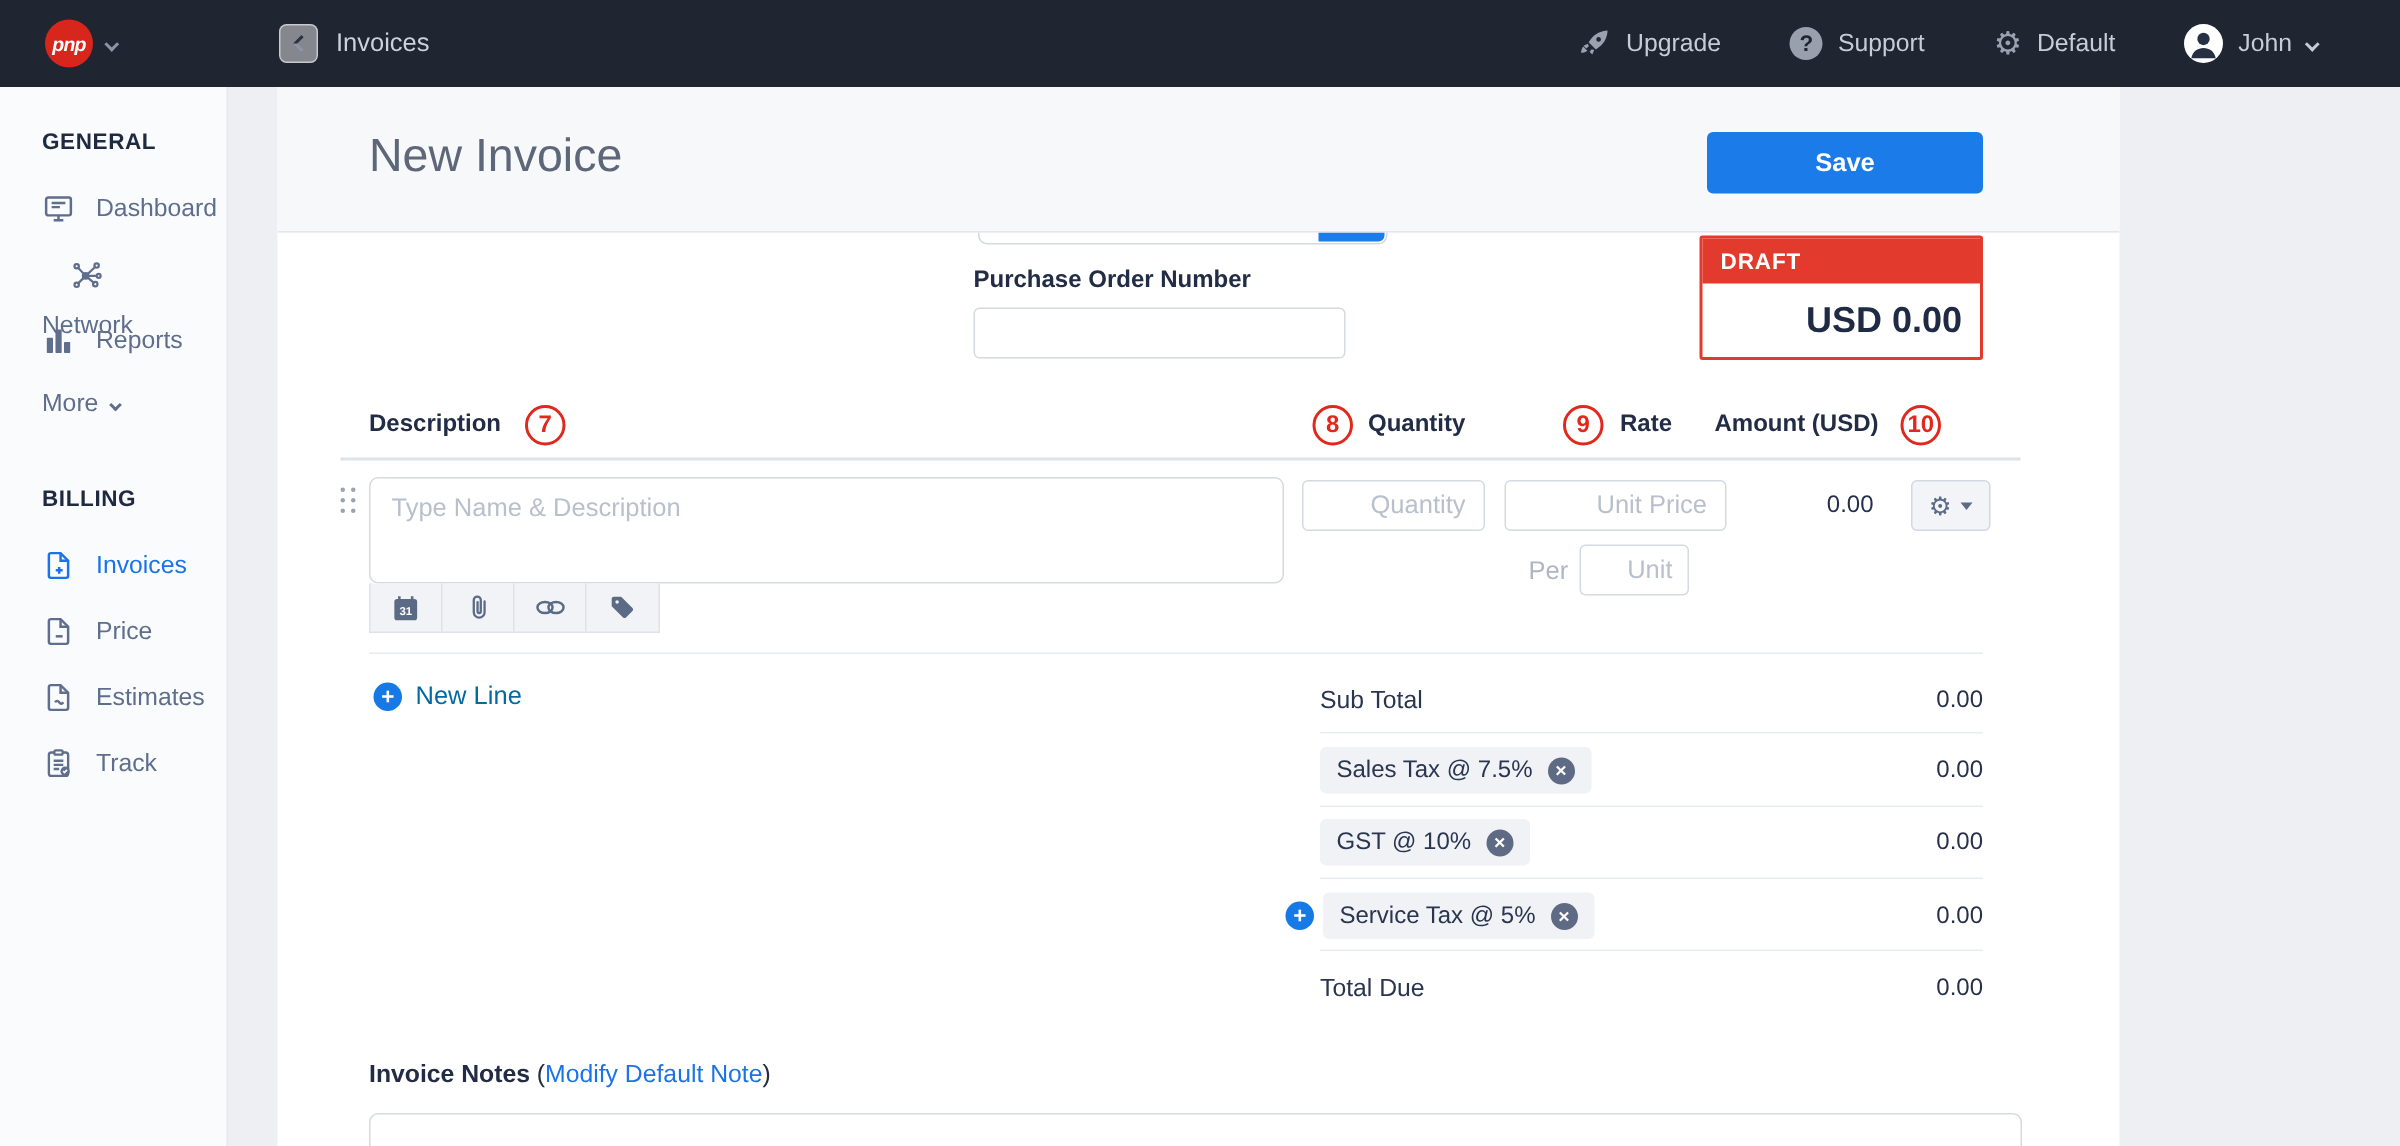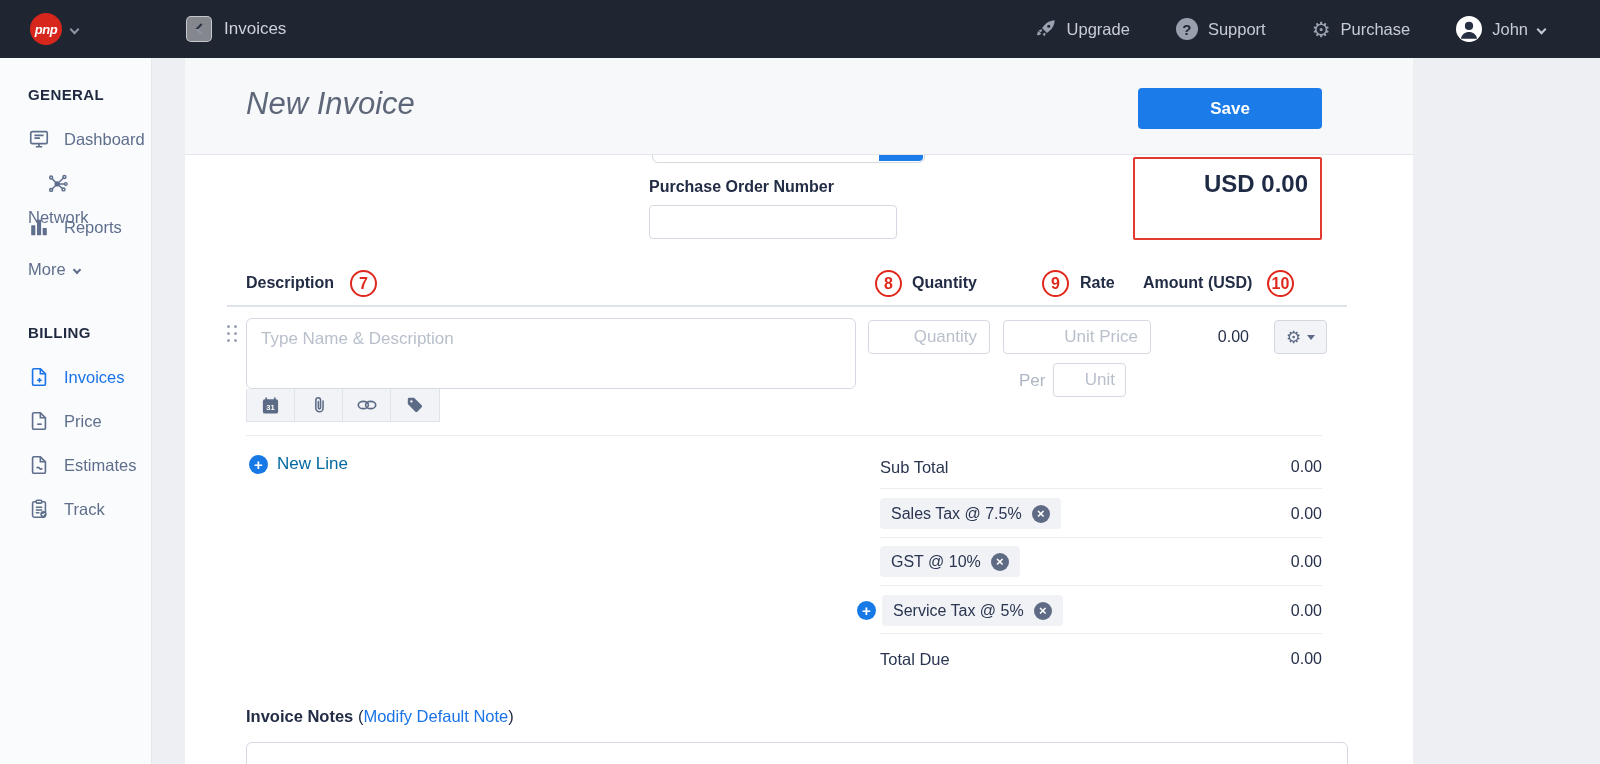--- a/index.html
+++ b/index.html
@@ -26,21 +26,21 @@
   .side-heading { position:absolute; left:28px; font-size:15px; font-weight:bold; color:#1f2a40; letter-spacing:0.4px; }
   .side-item { position:absolute; left:28px; display:flex; align-items:center; gap:14px; font-size:16.5px; color:#5e6e8c; cursor:pointer; }
   .side-item svg { flex:0 0 auto; }
   .side-item.active { color:#1a73e8; }
   .more-item { position:absolute; left:28px; display:flex; align-items:center; gap:8px; font-size:16.5px; color:#5e6e8c; cursor:pointer; }
   .more-item .chev { border-color:#5e6e8c; width:6px; height:6px; }
 
   
   .card { position:absolute; left:185px; top:58px; width:1228px; height:706px; background:#fff; overflow:hidden; }
   .page-header { position:absolute; left:0; top:0; width:1228px; height:97px; background:#f7f8fa; border-bottom:1px solid #e3e6eb; z-index:10; }
-  .page-title { position:absolute; left:61px; top:28px; font-size:31px; font-weight:500; color:#5e6779;font-style:italic; }
+  .page-title { position:absolute; left:61px; top:28px; font-size:31px; font-weight:500; color:#5e6779; }
   .save-btn { position:absolute; left:953px; top:30px; width:184px; height:41px; background:#1b7ce9; color:#fff; font-size:17px; font-weight:bold; border:none; border-radius:4px; cursor:pointer; }
 
   .field { border:1px solid #d5d9e1; border-radius:4px; background:#fff; font-size:17px; color:#222c45; }
   .field::placeholder, textarea.field::placeholder { color:#b9c0cc; opacity:1; }
 
   .client-box { position:absolute; left:61px; top:84px; width:378px; height:95px; resize:none; padding:8px 12px; border-radius:4px; outline:none; z-index:1; }
   .cutoff-field { position:absolute; left:467px; top:40px; width:273px; height:65px; border:1px solid #d4d8df; border-radius:6px; background:#fff; z-index:1; }
   .cutoff-blue { position:absolute; right:1px; bottom:1px; width:44px; height:10px; background:#1c7ce9; border-radius:0 0 4px 0; }
   .po-label { position:absolute; left:464px; top:120px; font-size:16px; font-weight:bold; color:#222c45; }
   .po-input { position:absolute; left:464px; top:147px; width:248px; height:34px; padding:0 10px; outline:none; }
@@ -113,21 +113,21 @@
           <path fill="#9aa2b0" d="M6.8 17.2c-1.2 1.2-3.6 1.6-4.6 1.6.1-1 .4-3.4 1.6-4.6z"></path>
         </svg>
         <span>Upgrade</span>
       </div>
       <div class="top-item">
         <span class="q-circle">?</span>
         <span>Support</span>
       </div>
       <div class="top-item">
         <span class="gear-glyph">⚙</span>
-        <span>Purchase</span>
+        <span>Default</span>
       </div>
       <div class="top-item">
         <span class="avatar">
           <svg width="26" height="26" viewBox="0 0 24 24">
             <circle cx="12" cy="9.2" r="3.8" fill="#273043"></circle>
             <path d="M4.5 21c.8-4 3.8-6.2 7.5-6.2s6.7 2.2 7.5 6.2z" fill="#273043"></path>
           </svg>
         </span>
         <span>John</span>
         <span class="chev" style="border-color:#c6ccd6;"></span>
@@ -219,20 +219,21 @@
 
 
     <div class="cutoff-field">
       <div class="cutoff-blue"></div>
     </div>
 
     <div class="po-label">Purchase Order Number</div>
     <input class="po-input field" value="" style="">
 
     <div class="draft-box">
+      <div class="draft-ribbon">DRAFT</div>
       <div class="draft-amount">USD 0.00</div>
     </div>
 
     <div class="col-label" style="left:61px;">Description</div>
     <div class="callout" style="left:165px;">7</div>
     <div class="callout" style="left:690px;">8</div>
     <div class="col-label" style="left:727px;">Quantity</div>
     <div class="callout" style="left:857px;">9</div>
     <div class="col-label" style="left:895px;">Rate</div>
     <div class="col-label" style="left:958px;">Amount (USD)</div>

